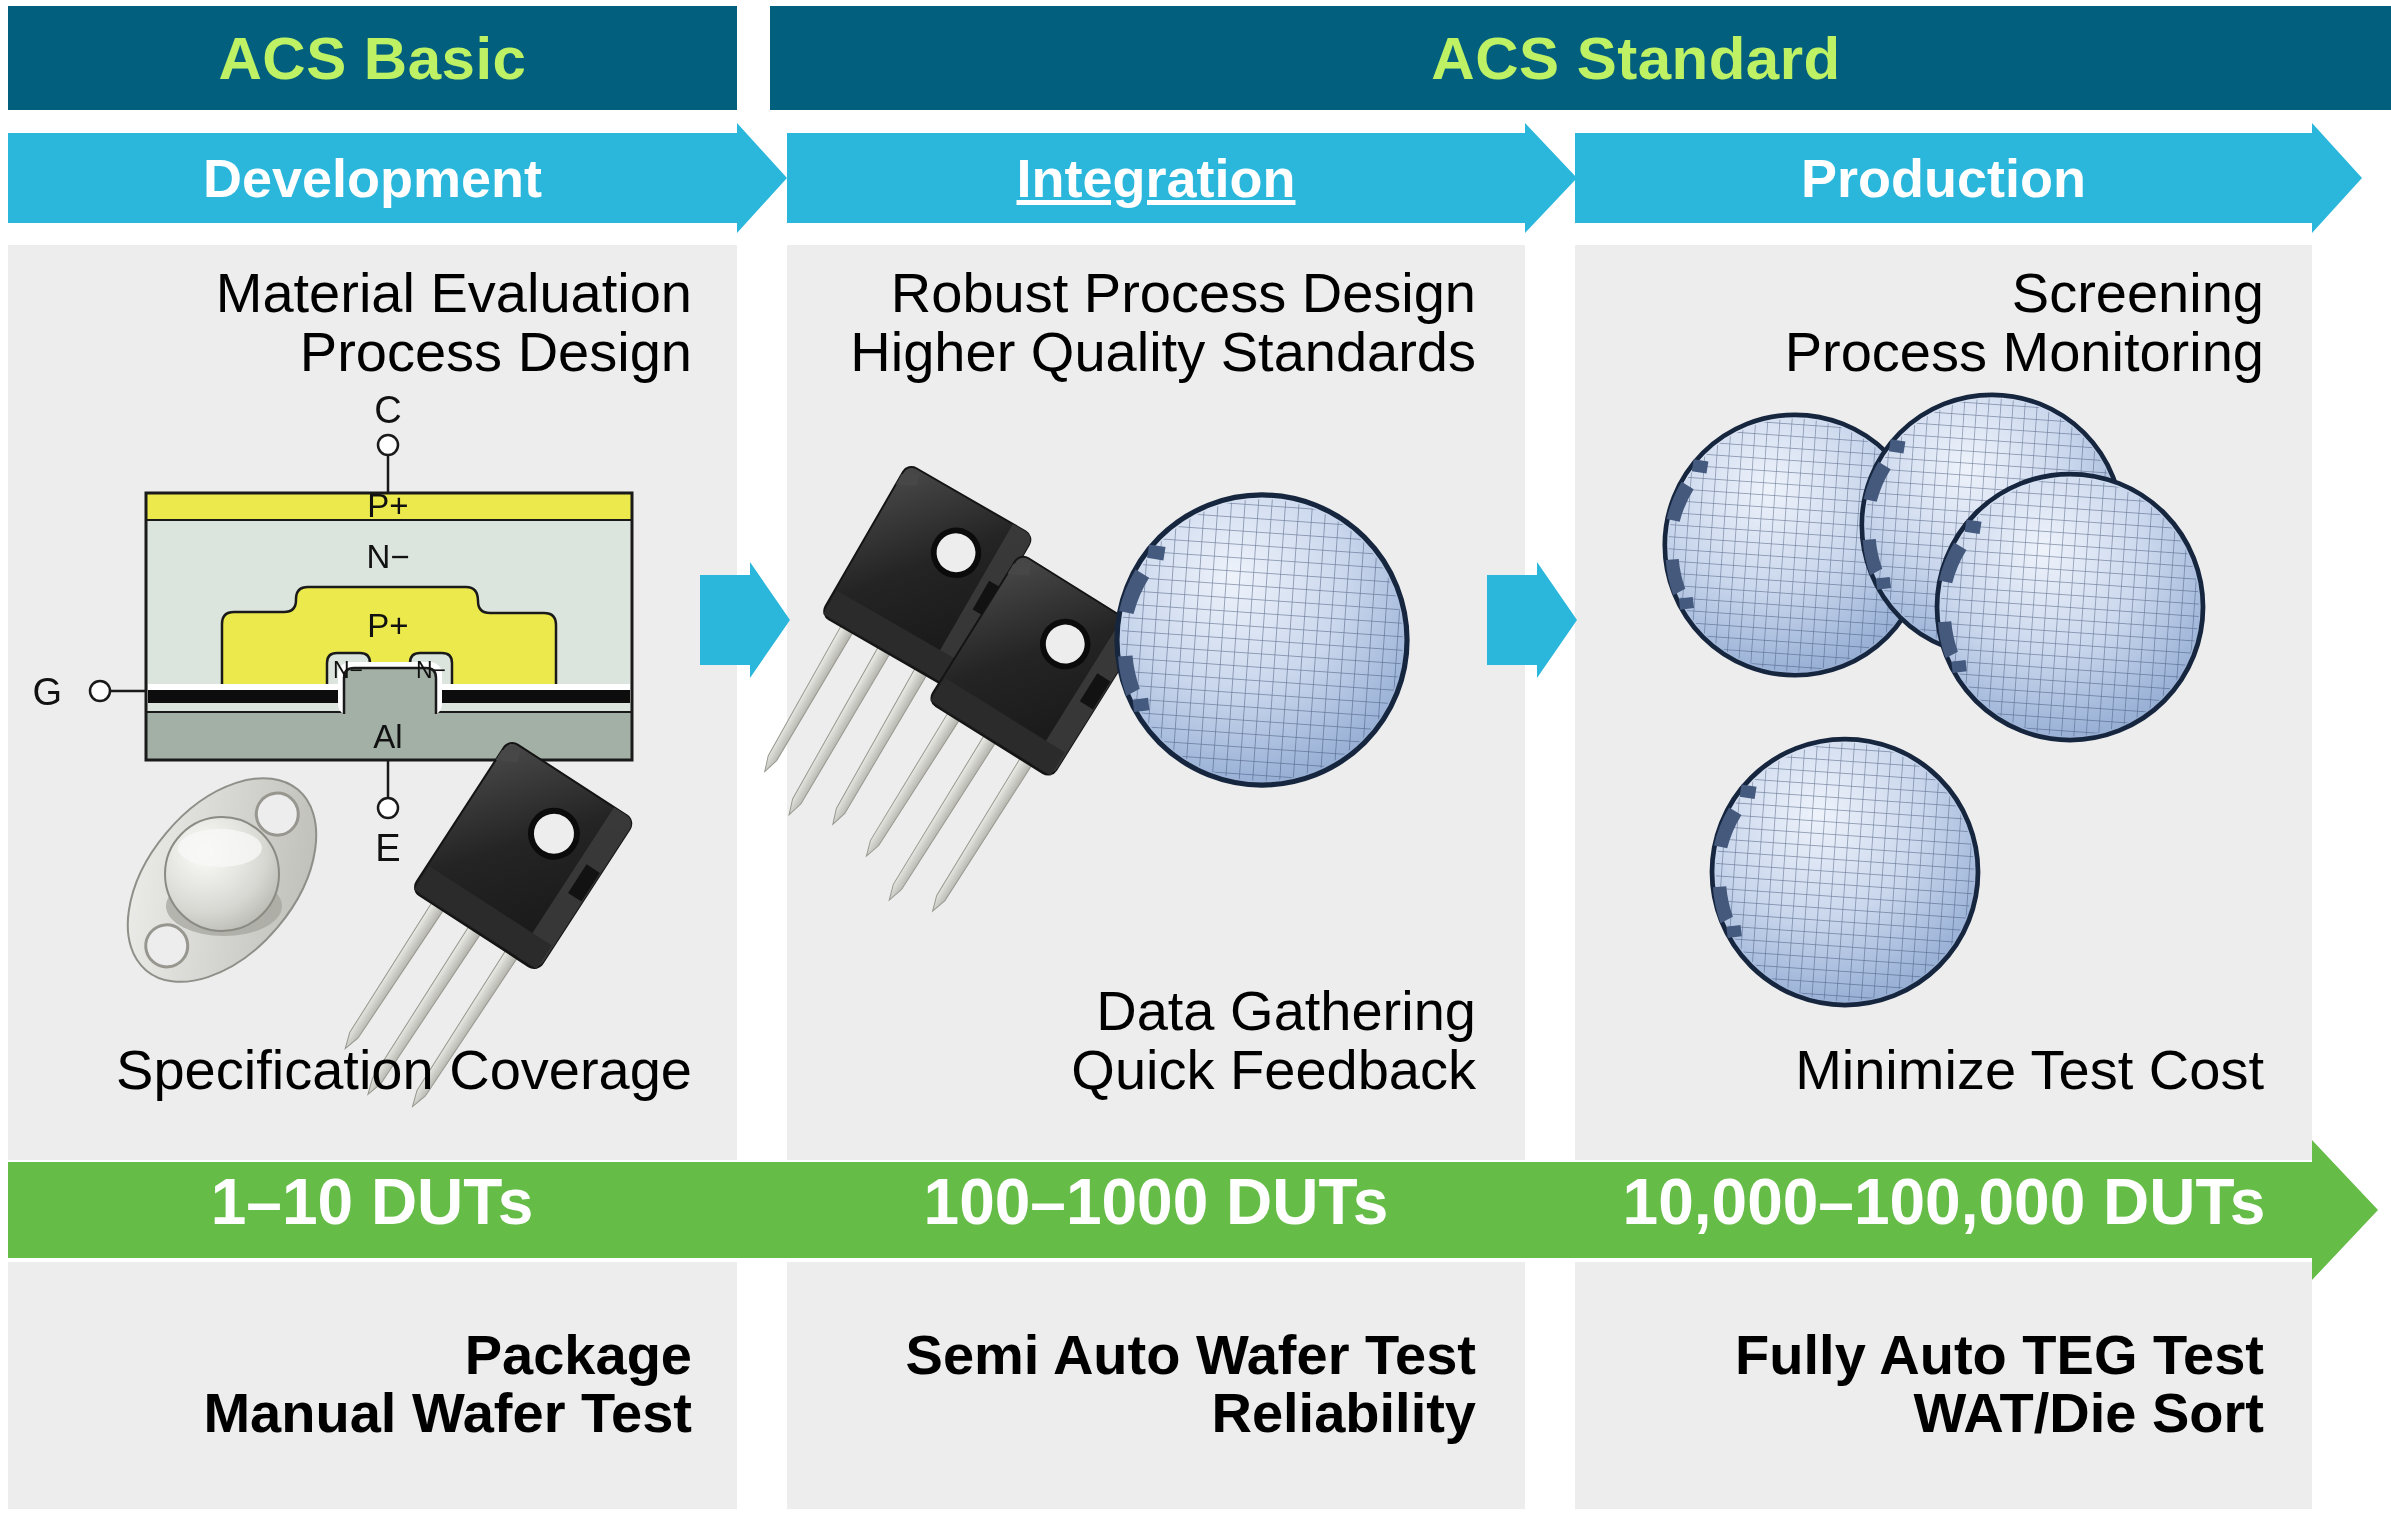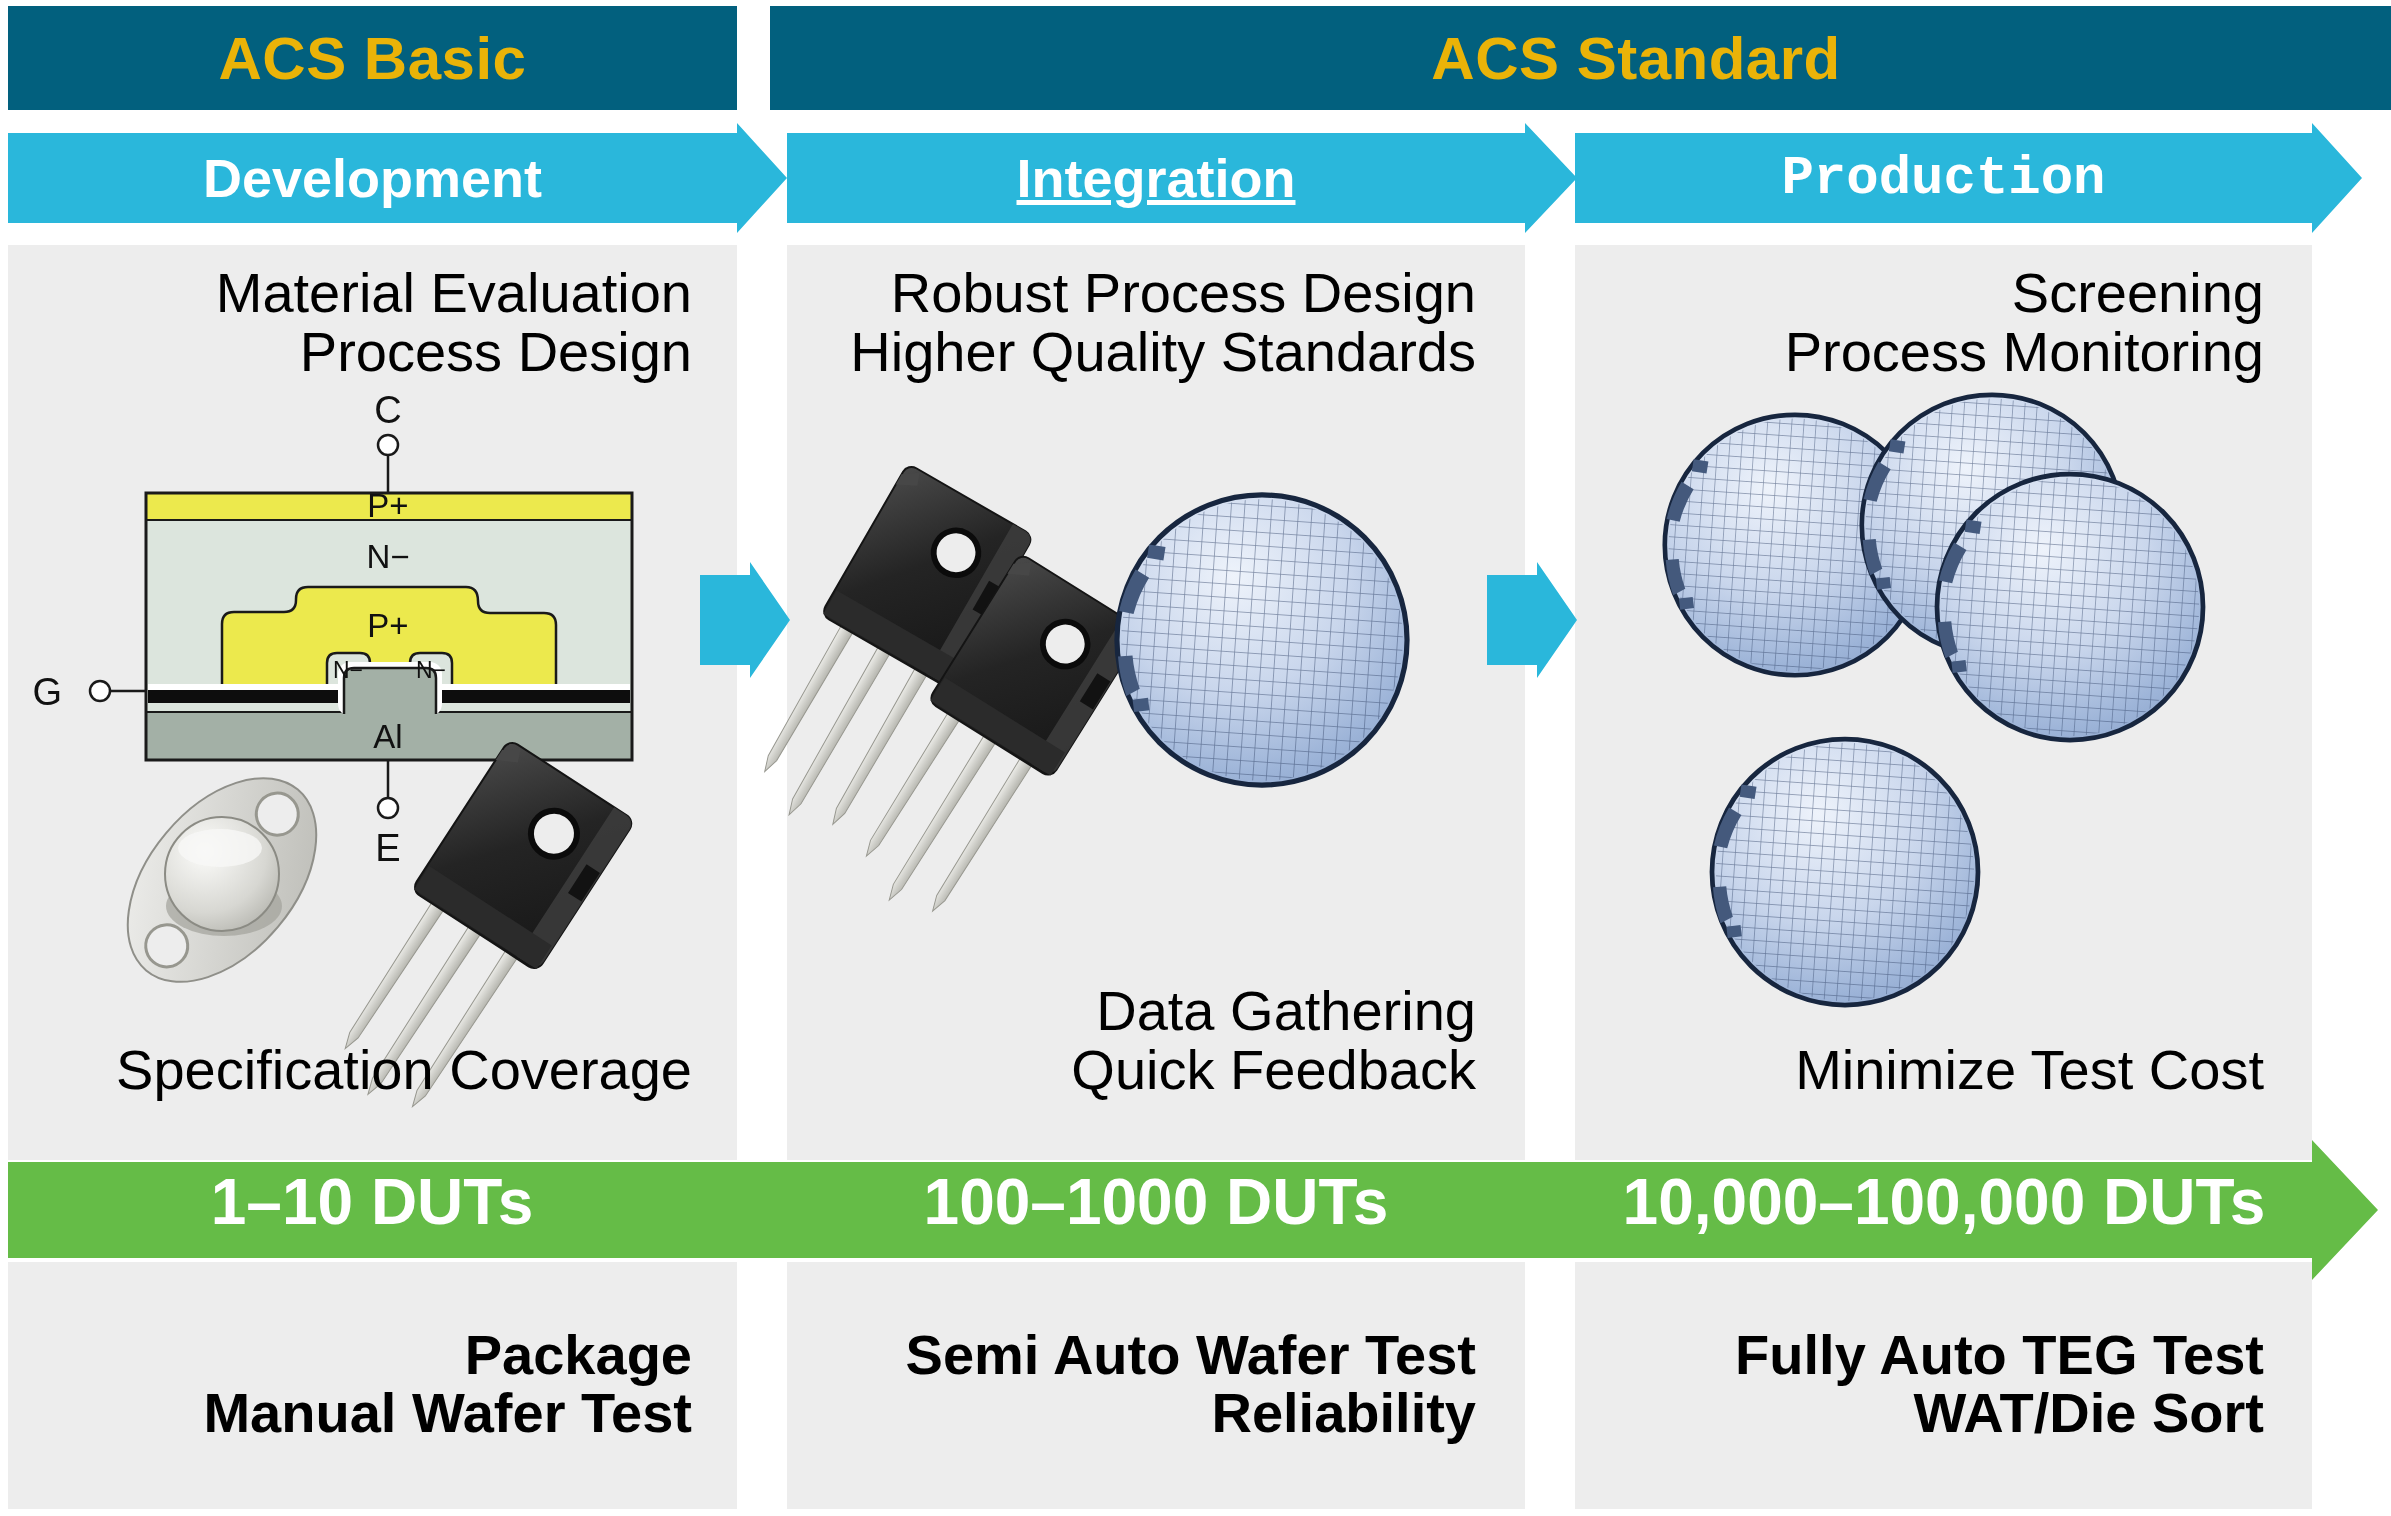--- a/index.html
+++ b/index.html
@@ -3,21 +3,21 @@
 <meta charset="utf-8">
 <style>
   html,body{margin:0;padding:0;background:#fff;}
   .canvas{
     position:relative;width:2391px;height:1516px;background:#ffffff;
     font-family:"Liberation Sans","DejaVu Sans",sans-serif;overflow:hidden;
   }
   .abs{position:absolute;}
   
   .hdr{
-    position:absolute;top:6px;height:104px;background:#02607e;color:#eab308;
+    position:absolute;top:6px;height:104px;background:#02607e;color:#bef264;
     display:flex;align-items:center;justify-content:center;
     font-size:60px;font-weight:700;letter-spacing:.5px;
   }
   
   .phase{
     position:absolute;top:123px;height:110px;background:#2ab7db;color:#fff;
   }
   .phase .lbl{
     position:absolute;top:0;left:0;height:110px;display:flex;align-items:center;justify-content:center;
     font-size:54px;font-weight:700;
@@ -58,21 +58,21 @@
     <span>ACS Standard</span>
   </div>
 
   <div class="phase" style="left:8px;width:779px;clip-path:polygon(0 10px,729px 10px,729px 0,779px 55px,729px 110px,729px 100px,0 100px);">
     <span class="lbl" style="width:729px;">Development</span>
   </div>
   <div class="phase" style="left:787px;width:790px;clip-path:polygon(0 10px,738px 10px,738px 0,790px 55px,738px 110px,738px 100px,0 100px);">
     <span class="lbl" style="width:738px;text-decoration:underline;">Integration</span>
   </div>
   <div class="phase" style="left:1575px;width:787px;clip-path:polygon(0 10px,737px 10px,737px 0,787px 55px,737px 110px,737px 100px,0 100px);">
-    <span class="lbl" style="width:737px;font-family:Liberation Mono, monospace;">Production</span>
+    <span class="lbl" style="width:737px;">Production</span>
   </div>
 
   <div class="panel" style="left:8px;top:245px;width:729px;height:915px;"></div>
   <div class="panel" style="left:787px;top:245px;width:738px;height:915px;"></div>
   <div class="panel" style="left:1575px;top:245px;width:737px;height:915px;"></div>
   <div class="panel" style="left:8px;top:1262px;width:729px;height:247px;"></div>
   <div class="panel" style="left:787px;top:1262px;width:738px;height:247px;"></div>
   <div class="panel" style="left:1575px;top:1262px;width:737px;height:247px;"></div>
 
   <svg class="abs" style="left:0;top:0;" width="2391" height="1516" viewBox="0 0 2391 1516">

